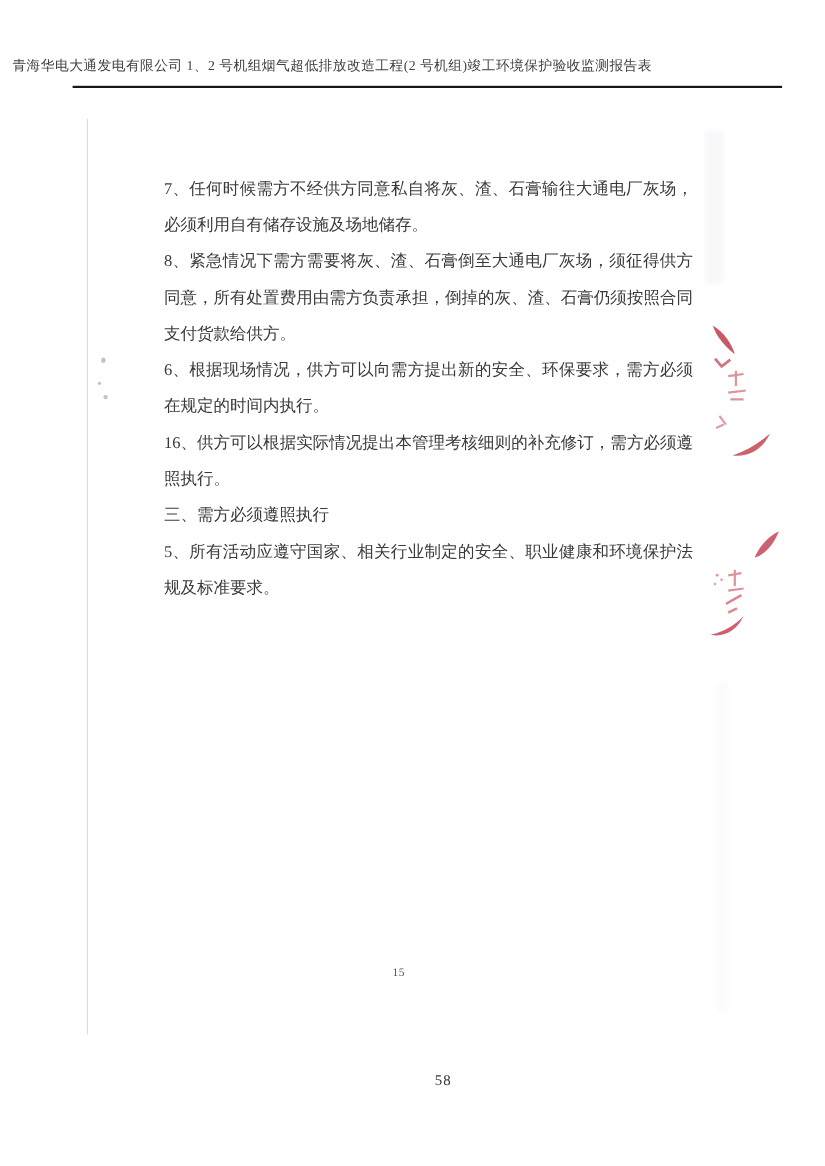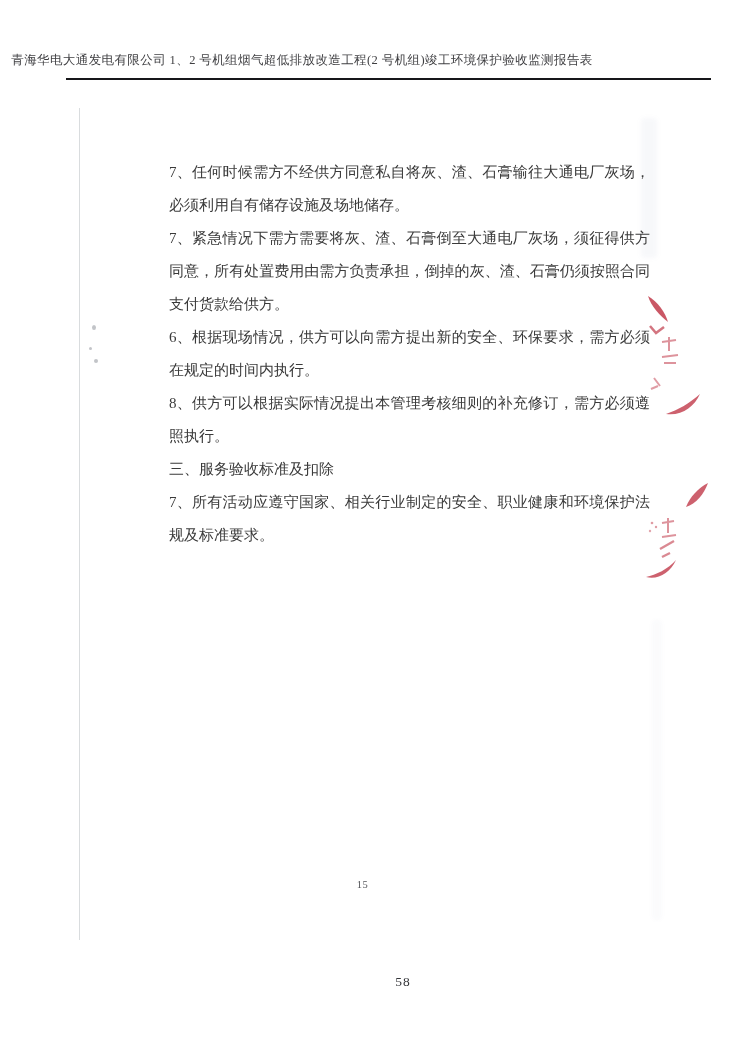--- a/index.html
+++ b/index.html
@@ -22,21 +22,21 @@
     position:absolute;top:78px;left:66px;width:645px;height:2px;
     background:var(--rule);
   }
   .left-border{
     position:absolute;left:79px;top:108px;width:1px;height:832px;
     background:var(--faint-line);
   }
   .body-text{
     position:absolute;left:149px;top:156px;width:481px;
     font-size:15px;line-height:33px;color:var(--text);
-    text-align:justify;text-justify:inter-character;margin-left:20px;
+    text-align:justify;text-justify:inter-character;
   }
   .para{margin:0;}
   .speck{position:absolute;border-radius:50%;background:rgba(120,125,132,0.45);}
   .bleed{position:absolute;background:rgba(100,120,165,0.05);filter:blur(2px);border-radius:4px;}
   .seal{position:absolute;color:var(--seal-red);}
   .seal-top{left:638px;top:290px;}
   .seal-bottom{left:640px;top:478px;}
   .inner-page-num{
     position:absolute;top:879px;left:0;width:725px;text-align:center;
     font-size:10.5px;color:#55565a;letter-spacing:0.5px;
@@ -59,25 +59,25 @@
 
   <div class="bleed" style="left:641px;top:118px;width:16px;height:140px;"></div>
   <div class="bleed" style="left:652px;top:620px;width:10px;height:300px;opacity:.6;"></div>
 
   <div class="speck" style="left:92px;top:325px;width:4px;height:5px;"></div>
   <div class="speck" style="left:89px;top:347px;width:3px;height:3px;"></div>
   <div class="speck" style="left:94px;top:359px;width:4px;height:4px;"></div>
 
   <div class="body-text">
       <div class="para">7、任何时候需方不经供方同意私自将灰、渣、石膏输往大通电厂灰场，必须利用自有储存设施及场地储存。</div>
-      <div class="para">7、紧急情况下需方需要将灰、渣、石膏倒至大通电厂灰场，须征得供方同意，所有处置费用由需方负责承担，倒掉的灰、渣、石膏仍须按照合同支付货款给供方。</div>
+      <div class="para">8、紧急情况下需方需要将灰、渣、石膏倒至大通电厂灰场，须征得供方同意，所有处置费用由需方负责承担，倒掉的灰、渣、石膏仍须按照合同支付货款给供方。</div>
       <div class="para">6、根据现场情况，供方可以向需方提出新的安全、环保要求，需方必须在规定的时间内执行。</div>
-      <div class="para">8、供方可以根据实际情况提出本管理考核细则的补充修订，需方必须遵照执行。</div>
-      <div class="para">三、服务验收标准及扣除</div>
-      <div class="para">7、所有活动应遵守国家、相关行业制定的安全、职业健康和环境保护法规及标准要求。</div>
+      <div class="para">16、供方可以根据实际情况提出本管理考核细则的补充修订，需方必须遵照执行。</div>
+      <div class="para">三、需方必须遵照执行</div>
+      <div class="para">5、所有活动应遵守国家、相关行业制定的安全、职业健康和环境保护法规及标准要求。</div>
     </div>
 
   <svg class="seal seal-top" width="72" height="132" viewBox="0 0 72 132" aria-hidden="true">
     <path d="M10 6 C 20 12, 27 22, 30 32 C 22 26, 13 16, 10 6 Z" fill="currentColor" opacity="0.85"></path>
     <path d="M12 36 L18 43 L26 37" stroke="currentColor" stroke-width="2.5" fill="none" opacity="0.7"></path>
     <path d="M24 52 L38 50 M31 47 L31 61 M24 67 L40 65 M26 73 L38 73" stroke="currentColor" stroke-width="2" fill="none" opacity="0.55"></path>
     <path d="M16 88 L22 96 M13 99 L20 96" stroke="currentColor" stroke-width="2" fill="none" opacity="0.5"></path>
     <path d="M28 124 C 40 120, 52 113, 62 104 C 56 117, 44 126, 28 124 Z" fill="currentColor" opacity="0.8"></path>
   </svg>
 

